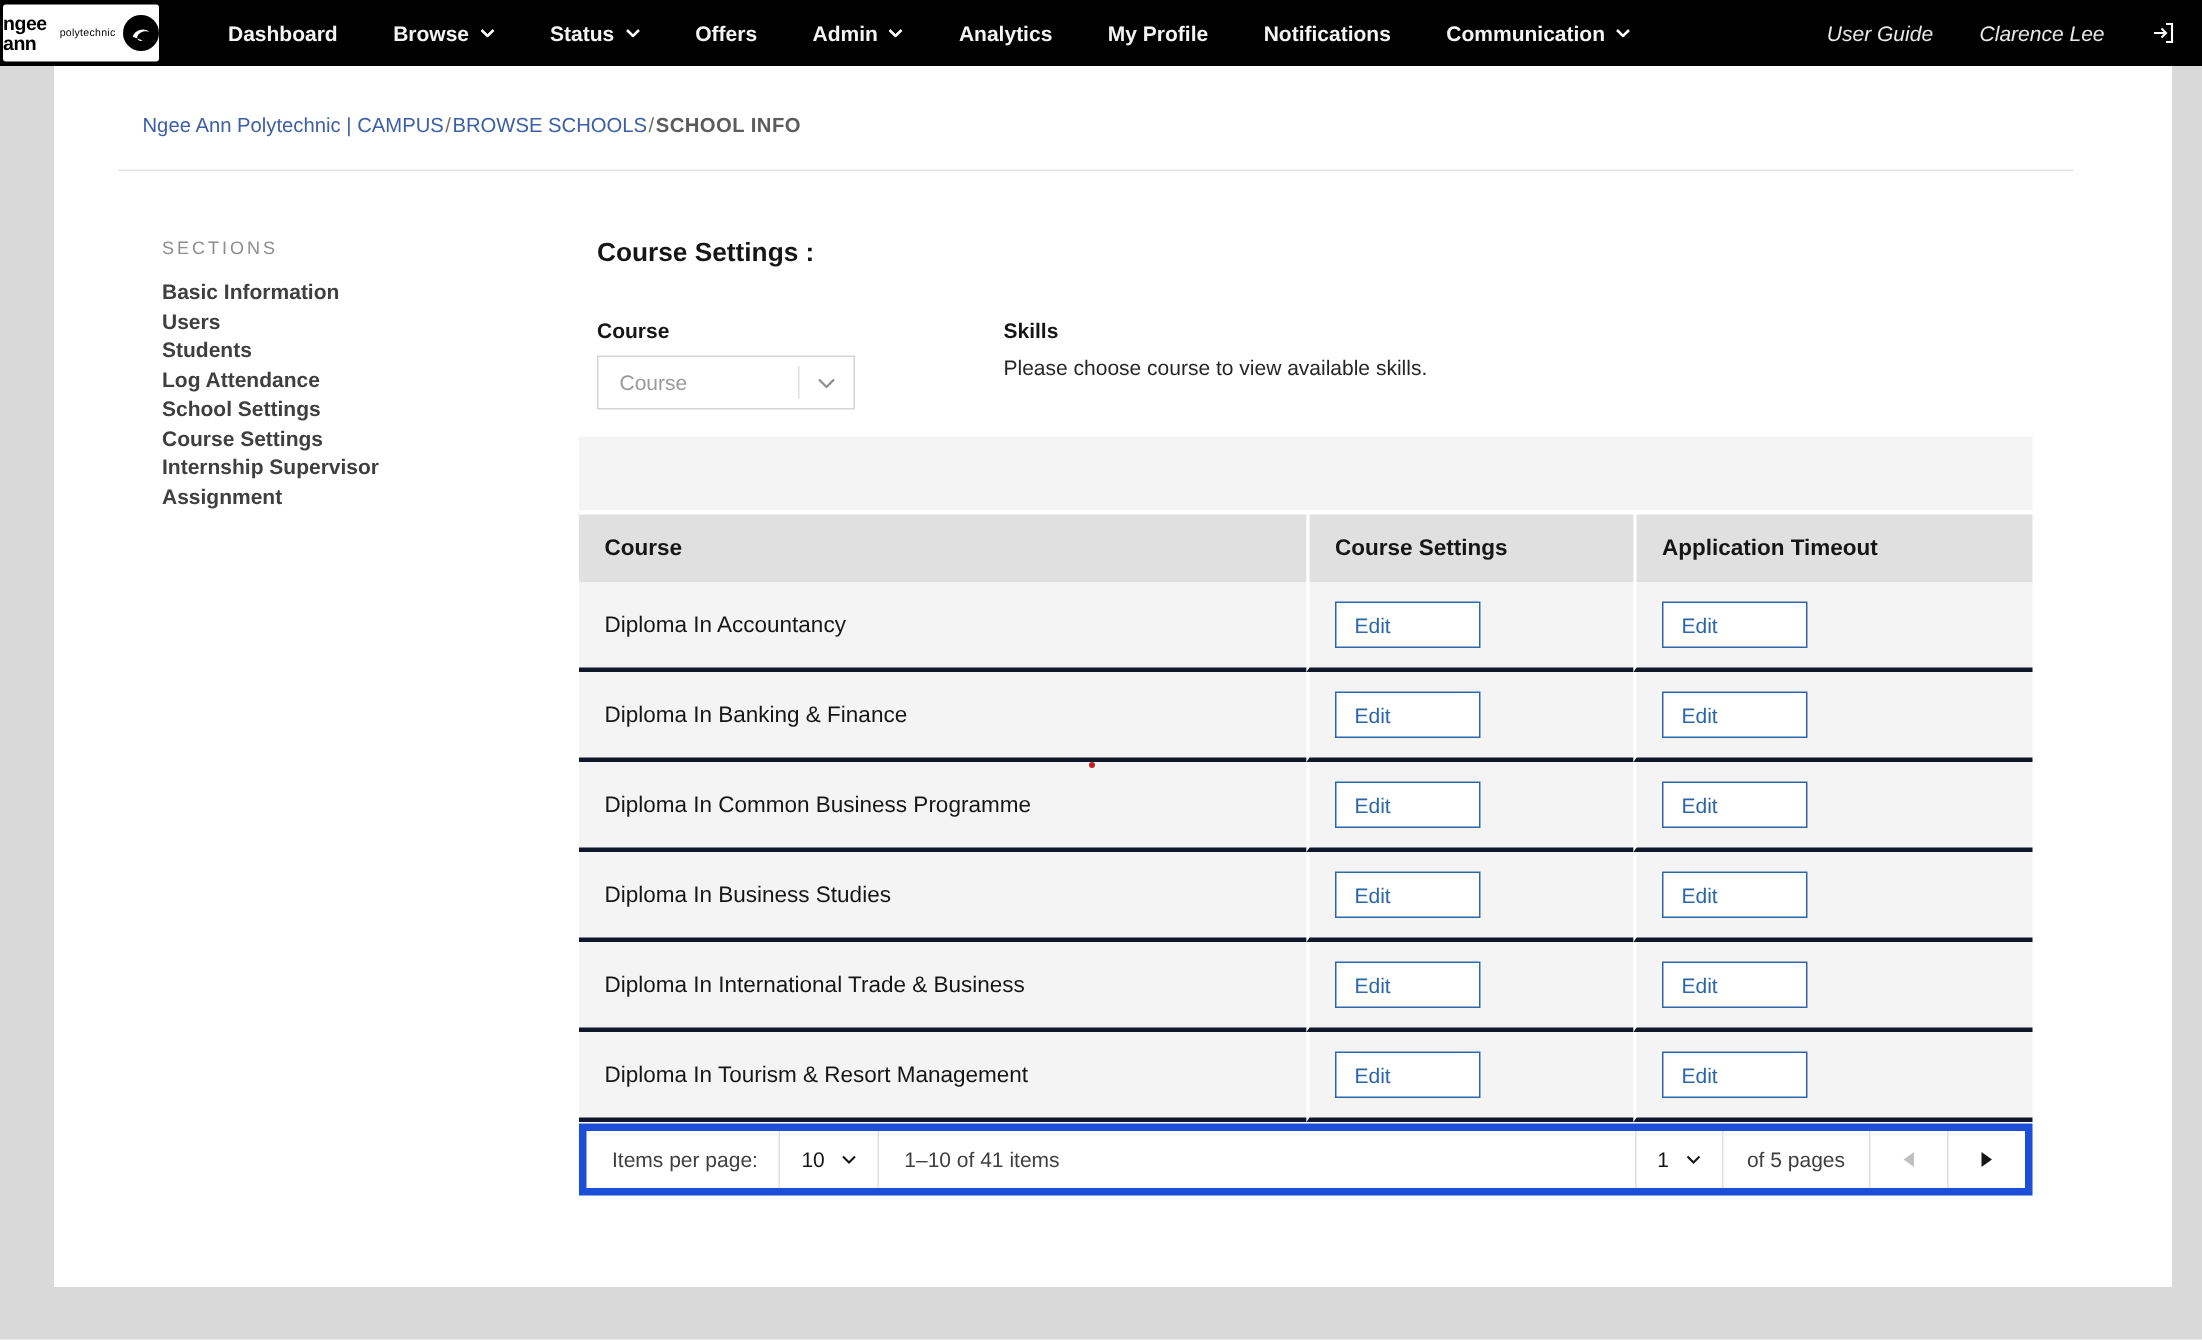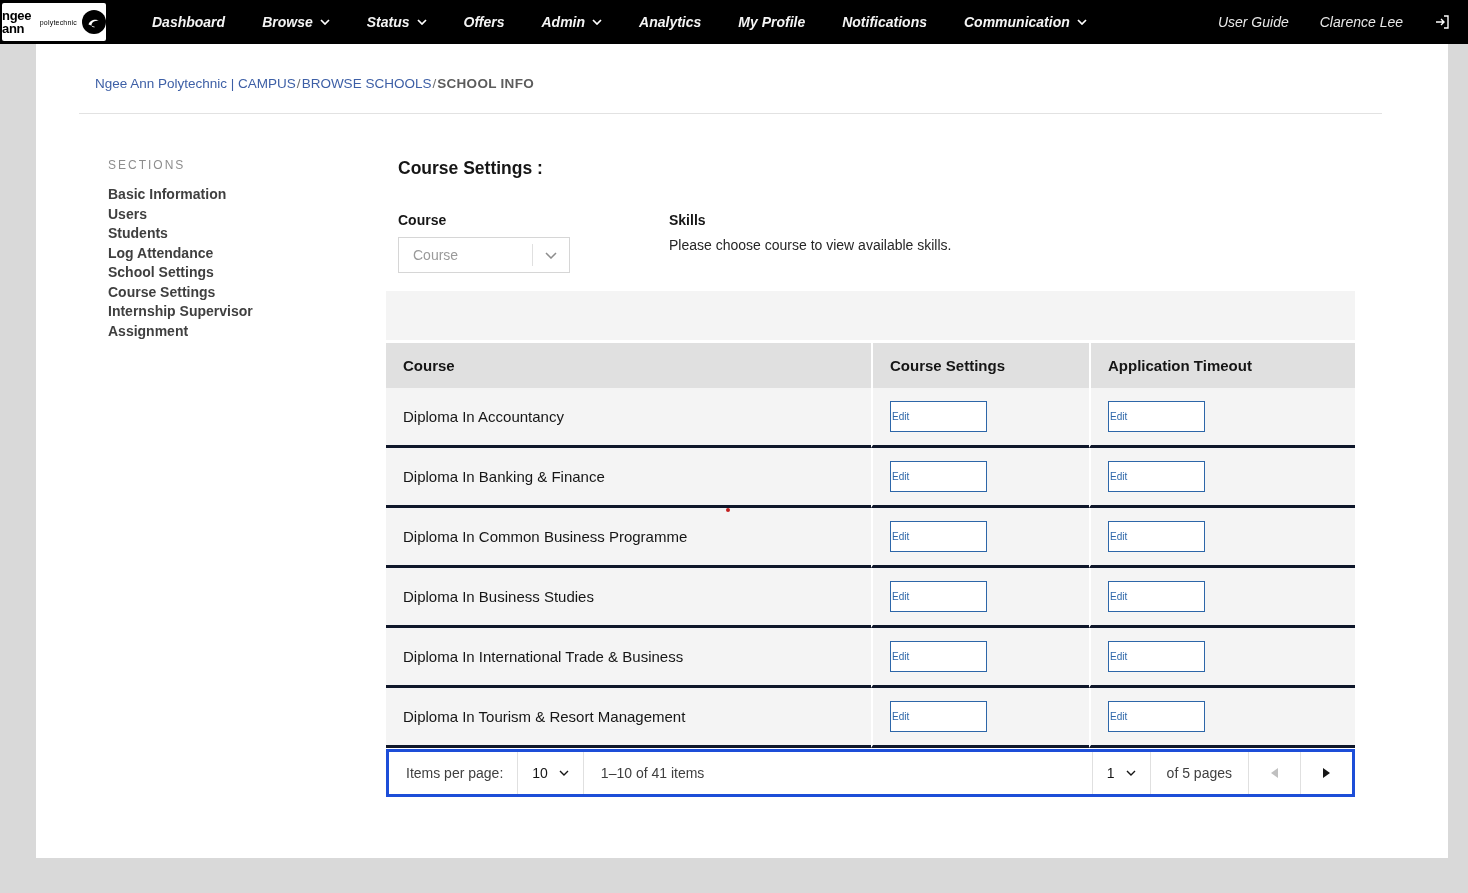--- a/index.html
+++ b/index.html
@@ -11,21 +11,21 @@
     overflow: hidden;
   }
 
   
   .topnav { height: 44px; background: var(--nav-bg, #000); display: flex; align-items: center; position: relative; z-index: 5; }
   .logo { background: #fff; border-radius: 2px; margin-left: 2px; height: 38px; width: 104px; display: flex; align-items: center; justify-content: center; gap: 5px; cursor: pointer; flex: none; }
   .logo-text { display: flex; flex-direction: row; align-items: center; line-height: 1; }
   .logo-line1 { font-weight: 700; font-size: 13px; color: #000; letter-spacing: -0.3px; }
   .logo-line2 { font-size: 7px; color: #000; letter-spacing: 0.2px; }
   .logo-mark { display: flex; }
-  .nav-items { display: flex; list-style: none; margin-left: 46px; gap: 37px; align-items: center; font-style: italic; }
+  .nav-items { display: flex; list-style: none; margin-left: 46px; gap: 37px; align-items: center; }
   .nav-items li { color: #f4f4f4; font-size: 14px; font-weight: 700; display: flex; align-items: center; gap: 7px; cursor: pointer; white-space: nowrap; }
   .nav-right { margin-left: auto; display: flex; align-items: center; gap: 31px; padding-right: 18px; }
   .nav-link { color: #e8e8e8; font-size: 14px; cursor: pointer; white-space: nowrap; font-style: italic; }
   .logout { display: flex; align-items: center; cursor: pointer; }
 
   
   .page { position: absolute; top: 44px; left: 36px; right: 20px; bottom: 35px; background: #fff; }
 
   .breadcrumb { padding: 32px 0 0 59px; font-size: 13.5px; display: flex; gap: 1px; align-items: center; }
   .crumb-link { color: var(--link-blue, #3d5fa6); text-decoration: none; cursor: pointer; }
@@ -55,24 +55,24 @@
   .select-box .chev { padding: 0 12px; display: flex; }
   .skills-hint { font-size: 14px; color: #262626; }
 
   
   .table-wrap { margin-top: 18px; }
   .toolbar { height: 49px; background: var(--row-gray, #f4f4f4); margin-bottom: 3px; }
   table { width: 100%; border-collapse: separate; border-spacing: 0; }
   th { background: var(--header-gray, #e0e0e0); height: 45px; text-align: left; padding-left: 17px; font-size: 15px; font-weight: 700; color: #161616; }
   td { background: var(--row-gray, #f4f4f4); height: 60px; padding-left: 17px; font-size: 15px; color: #161616; border-bottom: 3px solid #0f172a; }
   th + th, td + td { border-left: 2px solid #fff; }
-  .edit-btn { width: 97px; height: 31px; background: #fff; border: 1px solid var(--accent-blue, #2d66a8); color: var(--accent-blue, #2d66a8); font-size: 10px; text-align: left; padding-left: 1px; cursor: pointer; font-family: inherit; display: block; }
-
-  
-  .pagination { height: 48px; border: 3px solid #1d4ed8; display: flex; align-items: center; background: #fff; font-size: 14px; margin-top: 1px; }
+  .edit-btn { width: 97px; height: 31px; background: #fff; border: 1px solid var(--accent-blue, #2d66a8); color: var(--accent-blue, #2d66a8); font-size: 14px; text-align: left; padding-left: 12px; cursor: pointer; font-family: inherit; display: block; }
+
+  
+  .pagination { height: 48px; border: 5px solid #1d4ed8; display: flex; align-items: center; background: #fff; font-size: 14px; margin-top: 1px; }
   .pag-label { padding: 0 14px 0 17px; color: #3f3f3f; }
   .pag-select { height: 100%; border-left: 1px solid #e0e0e0; border-right: 1px solid #e0e0e0; display: flex; align-items: center; gap: 11px; padding: 0 14px; cursor: pointer; color: #161616; }
   .pag-range { padding-left: 17px; color: #3f3f3f; }
   .pag-right { margin-left: auto; display: flex; align-items: center; height: 100%; }
   .pag-pages { padding: 0 16px; color: #3f3f3f; }
   .pag-nav { width: 52px; height: 100%; border-left: 1px solid #e0e0e0; display: flex; align-items: center; justify-content: center; background: #fff; cursor: pointer; }
   .tri-left { width: 0; height: 0; border-top: 5px solid transparent; border-bottom: 5px solid transparent; border-right: 7px solid #c0c0c0; }
   .tri-right { width: 0; height: 0; border-top: 5px solid transparent; border-bottom: 5px solid transparent; border-left: 7px solid #161616; }
 
   .red-dot { position: absolute; left: 726px; top: 508px; width: 4px; height: 4px; border-radius: 50%; background: #c21e1e; }

